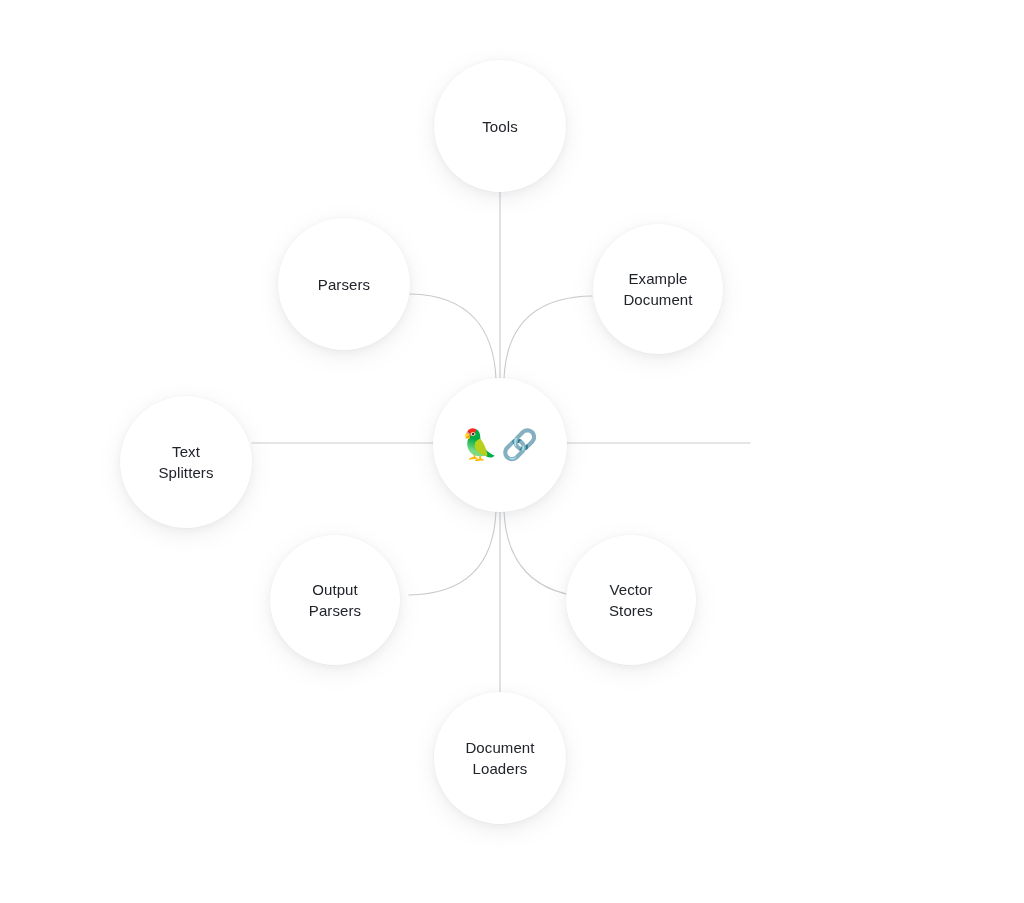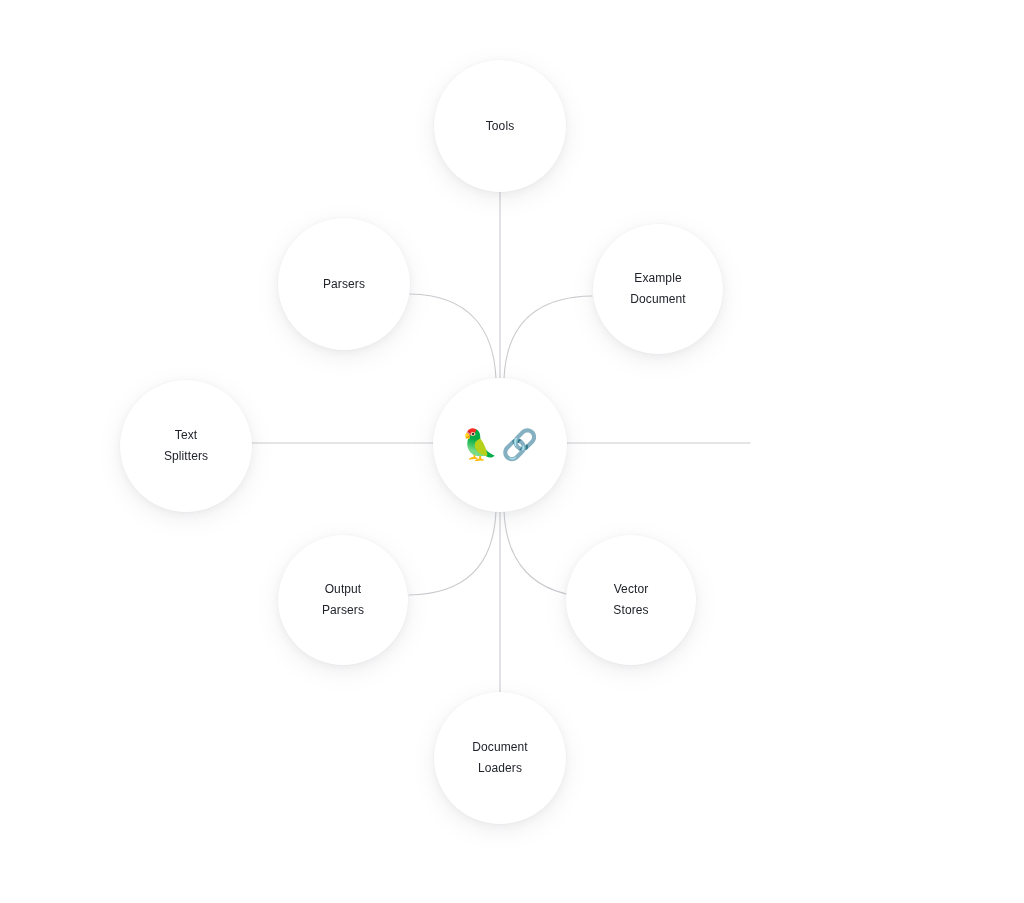--- a/index.html
+++ b/index.html
@@ -36,21 +36,21 @@
                 0 2px 7px rgba(120,125,135,0.07),
                 0 0 0 0.5px rgba(160,165,175,0.05);
     display: flex;
     align-items: center;
     justify-content: center;
     text-align: center;
     z-index: 2;
   }
   .node-label {
     color: #20232a;
-    font-size: 12px;
+    font-size: 15px;
     line-height: 21px;
     font-weight: 400;
     letter-spacing: 0.1px;
     white-space: pre-line;
     user-select: none;
   }
   .node-center {
     z-index: 3;
   }
   .logo {
@@ -104,26 +104,26 @@
   <div class="node" style="left:566px; top:535px; width:130px; height:130px;">
     <div class="node-label">Vector
 Stores</div>
   </div>
 
   <div class="node" style="left:434px; top:692px; width:132px; height:132px;">
     <div class="node-label">Document
 Loaders</div>
   </div>
 
-  <div class="node" style="left:278px; top:535px; width:130px; height:130px;">
+  <div class="node" style="left:270px; top:535px; width:130px; height:130px;">
     <div class="node-label">Output
 Parsers</div>
   </div>
 
-  <div class="node" style="left:120px; top:380px; width:132px; height:132px;">
+  <div class="node" style="left:120px; top:396px; width:132px; height:132px;">
     <div class="node-label">Text
 Splitters</div>
   </div>
 
   <div class="node" style="left:278px; top:218px; width:132px; height:132px;">
     <div class="node-label">Parsers</div>
   </div>
 
   <div class="node node-center" style="left:433px; top:378px; width:134px; height:134px;">
     <div class="logo">

